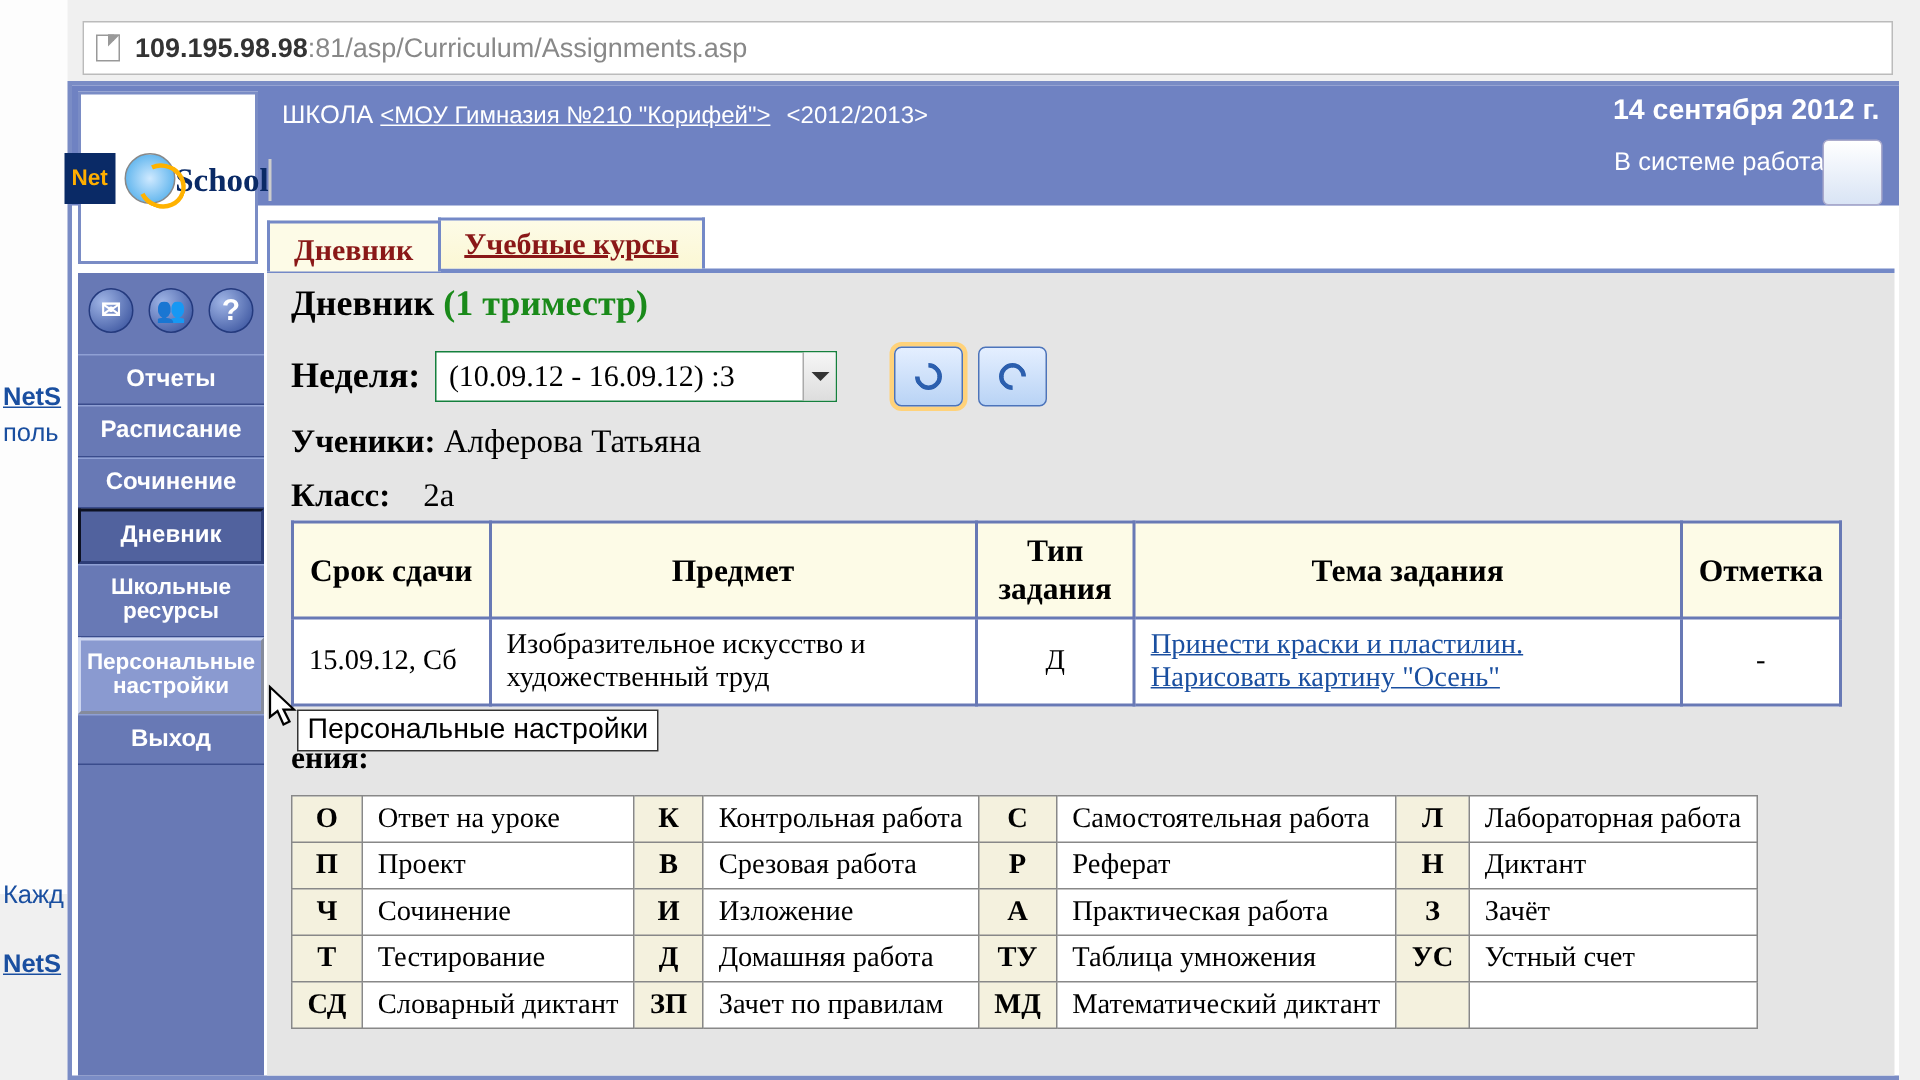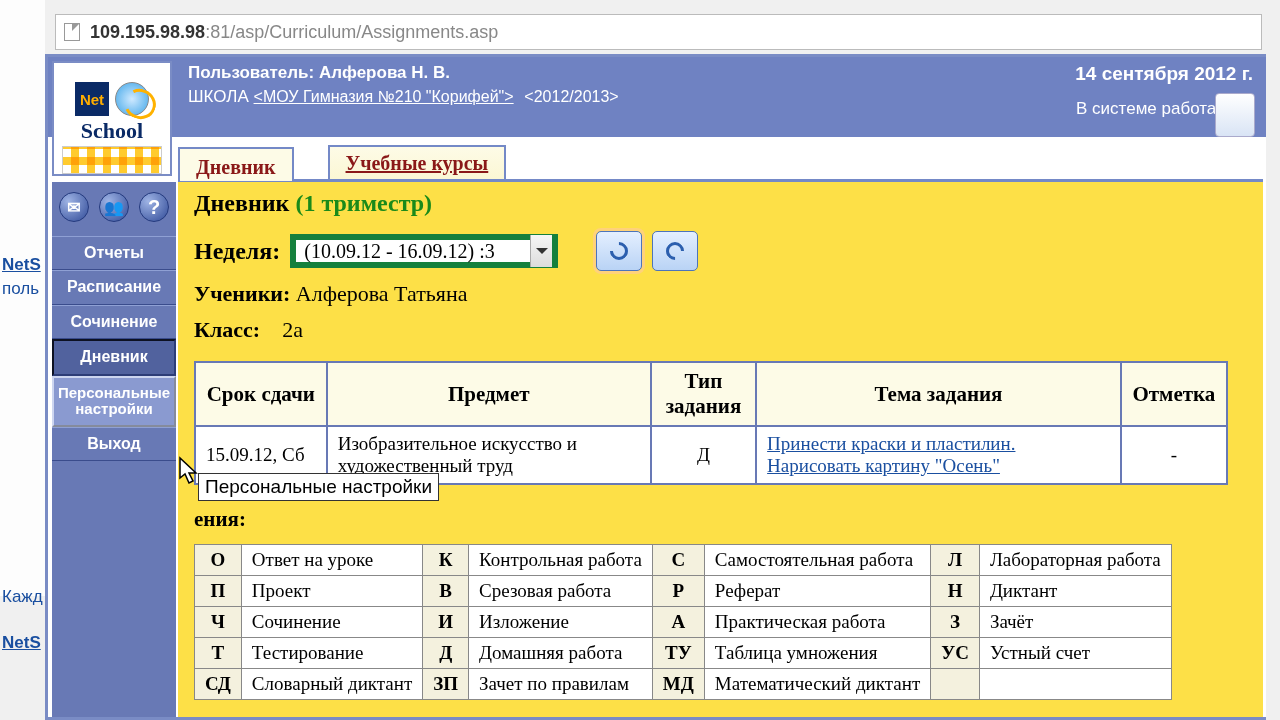--- a/index.html
+++ b/index.html
@@ -31,21 +31,21 @@
     border: 3px solid #7a8cc5; background: #fff;
   }
 
   .header-band {
     background: #6f82c2; color: #fff; height: 80px; position: relative;
     font-size: 17px;
   }
   .logo-box {
     position: absolute; left: 4px; top: 4px; width: 120px; height: 115px;
     background: #fff; border: 2px solid #7a8cc5; z-index: 5;
-    display:flex; flex-direction:column; align-items:center; justify-content:flex-end;
+    display:flex; align-items:center; justify-content:center;
   }
   .logo-box .row1 { display:flex; align-items:center; gap:6px; }
   .logo-box .sq { width:34px; height:34px; background:#0a2a66; display:flex; align-items:center; justify-content:center; color:#ffae00; font-weight:bold; font-size:15px; }
   .logo-box .ie { width:34px; height:34px; border-radius:50%; background:radial-gradient(circle,#cfe9ff,#3da5e8); border:1px solid #888; position:relative; }
   .logo-box .ie::after{content:"";position:absolute;left:8px;top:6px;width:26px;height:24px;border:3px solid #ffb200;border-left-color:transparent;border-radius:50%;transform:rotate(20deg);}
   .logo-box .wm { font-family: "Times New Roman", serif; font-weight:bold; font-size:22px; color:#0a2a66; margin-top:2px;}
   .logo-box .grid { width:100px; height:28px;
     background: repeating-linear-gradient(90deg,#fff,#fff 8px,#ffcb2e 8px,#ffcb2e 16px),
                 repeating-linear-gradient(0deg,#fff,#fff 8px,#ffcb2e 8px,#ffcb2e 16px);
     background-blend-mode: multiply; margin-top:2px; border:1px solid #ccc;}
@@ -63,25 +63,25 @@
   .tabs-bar { position:absolute; left:130px; top:88px; right:4px; height:37px; display:flex;
     border-bottom:3px solid #7489c7; }
   .tab {
     background: linear-gradient(#fdfbe7,#fbf7d4);
     border:2px solid #7489c7; border-bottom:none;
     padding: 5px 16px 0 16px; font-size:20px; font-weight:bold;
     margin-right:-2px; color:#8a1818; font-family:"Times New Roman",serif;
   }
   .tab.active { color:#8a1818; background:#fdfbe7; position:relative; top:2px; padding-top:7px;}
   .tab.inactive { color:#8a1818; }
-  .tab.inactive { text-decoration: underline; margin-left: 36px; }
+  .tab.inactive { text-decoration: underline; }
   .tab.active { text-decoration:none; }
   .content {
     position:absolute; left:130px; right:4px; top:125px; bottom:0;
-    background:#fde047; padding: 8px 16px 16px 16px;
+    background:#e5e5e5; padding: 8px 16px 16px 16px;
     font-family:"Times New Roman", serif; overflow:auto;
   }
 
   .sidebar {
     position:absolute; left:4px; top:125px; width:124px; bottom:0;
     background:#6879b5;
   }
   .sb-icons { display:flex; justify-content:center; gap:10px; padding:10px 0 14px 0; }
   .sb-icon { width:30px; height:30px; border-radius:50%;
     background: radial-gradient(circle at 30% 30%, #9fb4e5, #304a97);
@@ -95,37 +95,37 @@
   }
   .sb-btn.multi { font-size:15px; line-height:1.1; }
   .sb-btn.active { background:#51629e; border:2px inset #2d3d77; }
   .sb-btn.hover { background:#8a9ad0; border:2px outset #cdd6f0; color:#fff; }
 
   .h1 { font-size:24px; font-weight:bold; color:#000; }
   .h1 .trim { color:#1a8a1a; }
   .row-ctrl { margin-top:14px; display:flex; align-items:center; gap:10px; }
   .lbl { font-size:24px; font-weight:bold; }
   .select {
-    display:inline-flex; align-items:center; height:34px; border:6px solid #15803d;
+    display:inline-flex; align-items:center; height:34px; border:1px solid #15803d;
     background:#fff; font-size:20px; padding:0 0 0 8px; min-width:268px;
   }
   .select .arrow { width:22px; height:32px; margin-left:auto;
     background:linear-gradient(#f6f6f6,#ddd); border-left:1px solid #aaa;
     display:flex; align-items:center; justify-content:center; }
   .select .arrow::after { content:""; border:6px solid transparent; border-top-color:#333; margin-top:6px;}
   .nav-btn { width:46px; height:40px; border:1px solid #4c74bb; border-radius:5px;
     background:linear-gradient(#e4efff,#b9d3f5); display:flex; align-items:center; justify-content:center; cursor:pointer;}
   .nav-btn.sel { box-shadow: 0 0 0 3px #ffd27a; }
   .nav-btn .circ { width:18px; height:18px; border:3px solid #2c5fae; border-radius:50%;
     border-left-color:transparent; transform:rotate(45deg);}
   .info-row { margin-top:10px; font-size:22px; }
   .info-row b { font-weight:bold;margin-top:28px; }
 
   table.grid {
-    border-collapse: collapse; margin-top:18px; width:1034px; background:#fff;
+    border-collapse: collapse; margin-top:4px; width:1034px; background:#fff;
     font-size:19px;
   }
   table.grid th, table.grid td { border:2px solid #6879b5; padding:6px 10px; }
   table.grid th { background:#fdfbe7; font-weight:bold; font-size:21px; }
   table.grid td.center { text-align:center; }
   table.grid a { color:#1a4fa0; text-decoration:underline; }
 
   .legend-title { margin-top:22px; font-size:21px; font-weight:bold; }
   table.legend { border-collapse:collapse; margin-top:12px; background:#fff; font-size:19px;}
   table.legend td { border:1px solid #888; padding:4px 10px; }
@@ -169,24 +169,20 @@
     <div class="header-band">
       <div class="logo-box">
         <div class="row1">
           <div class="sq">Net</div>
           <div class="ie"></div>
         </div>
         <div class="wm">School</div>
         <div class="grid"></div>
       </div>
       <div class="hdr-text">
-        <div>
-          <span class="user">Пользователь: </span>
-          <span class="user">Алферова Н. В.</span>
-        </div>
         <div style="margin-top:4px">
           <span>ШКОЛА </span>
           <span class="school">&lt;МОУ Гимназия №210 "Корифей"&gt;</span>
           <span class="year">&lt;2012/2013&gt;</span>
         </div>
       </div>
       <div class="hdr-right">
         <div class="date">14 сентября 2012 г.</div>
         <div class="valve"></div>
         <div class="online">
@@ -203,20 +199,21 @@
     <div class="sidebar">
       <div class="sb-icons">
         <div class="sb-icon">✉</div>
         <div class="sb-icon">👥</div>
         <div class="sb-icon help">?</div>
       </div>
       <div class="sb-btn">Отчеты</div>
       <div class="sb-btn">Расписание</div>
       <div class="sb-btn">Сочинение</div>
       <div class="sb-btn active">Дневник</div>
+      <div class="sb-btn multi">Школьные ресурсы</div>
       <div class="sb-btn multi hover">Персональные настройки</div>
       <div class="sb-btn">Выход</div>
     </div>
 
     <div class="content">
       <div class="h1">
         <span>Дневник </span><span class="trim">(1 триместр)</span>
       </div>
 
       <div class="row-ctrl">

